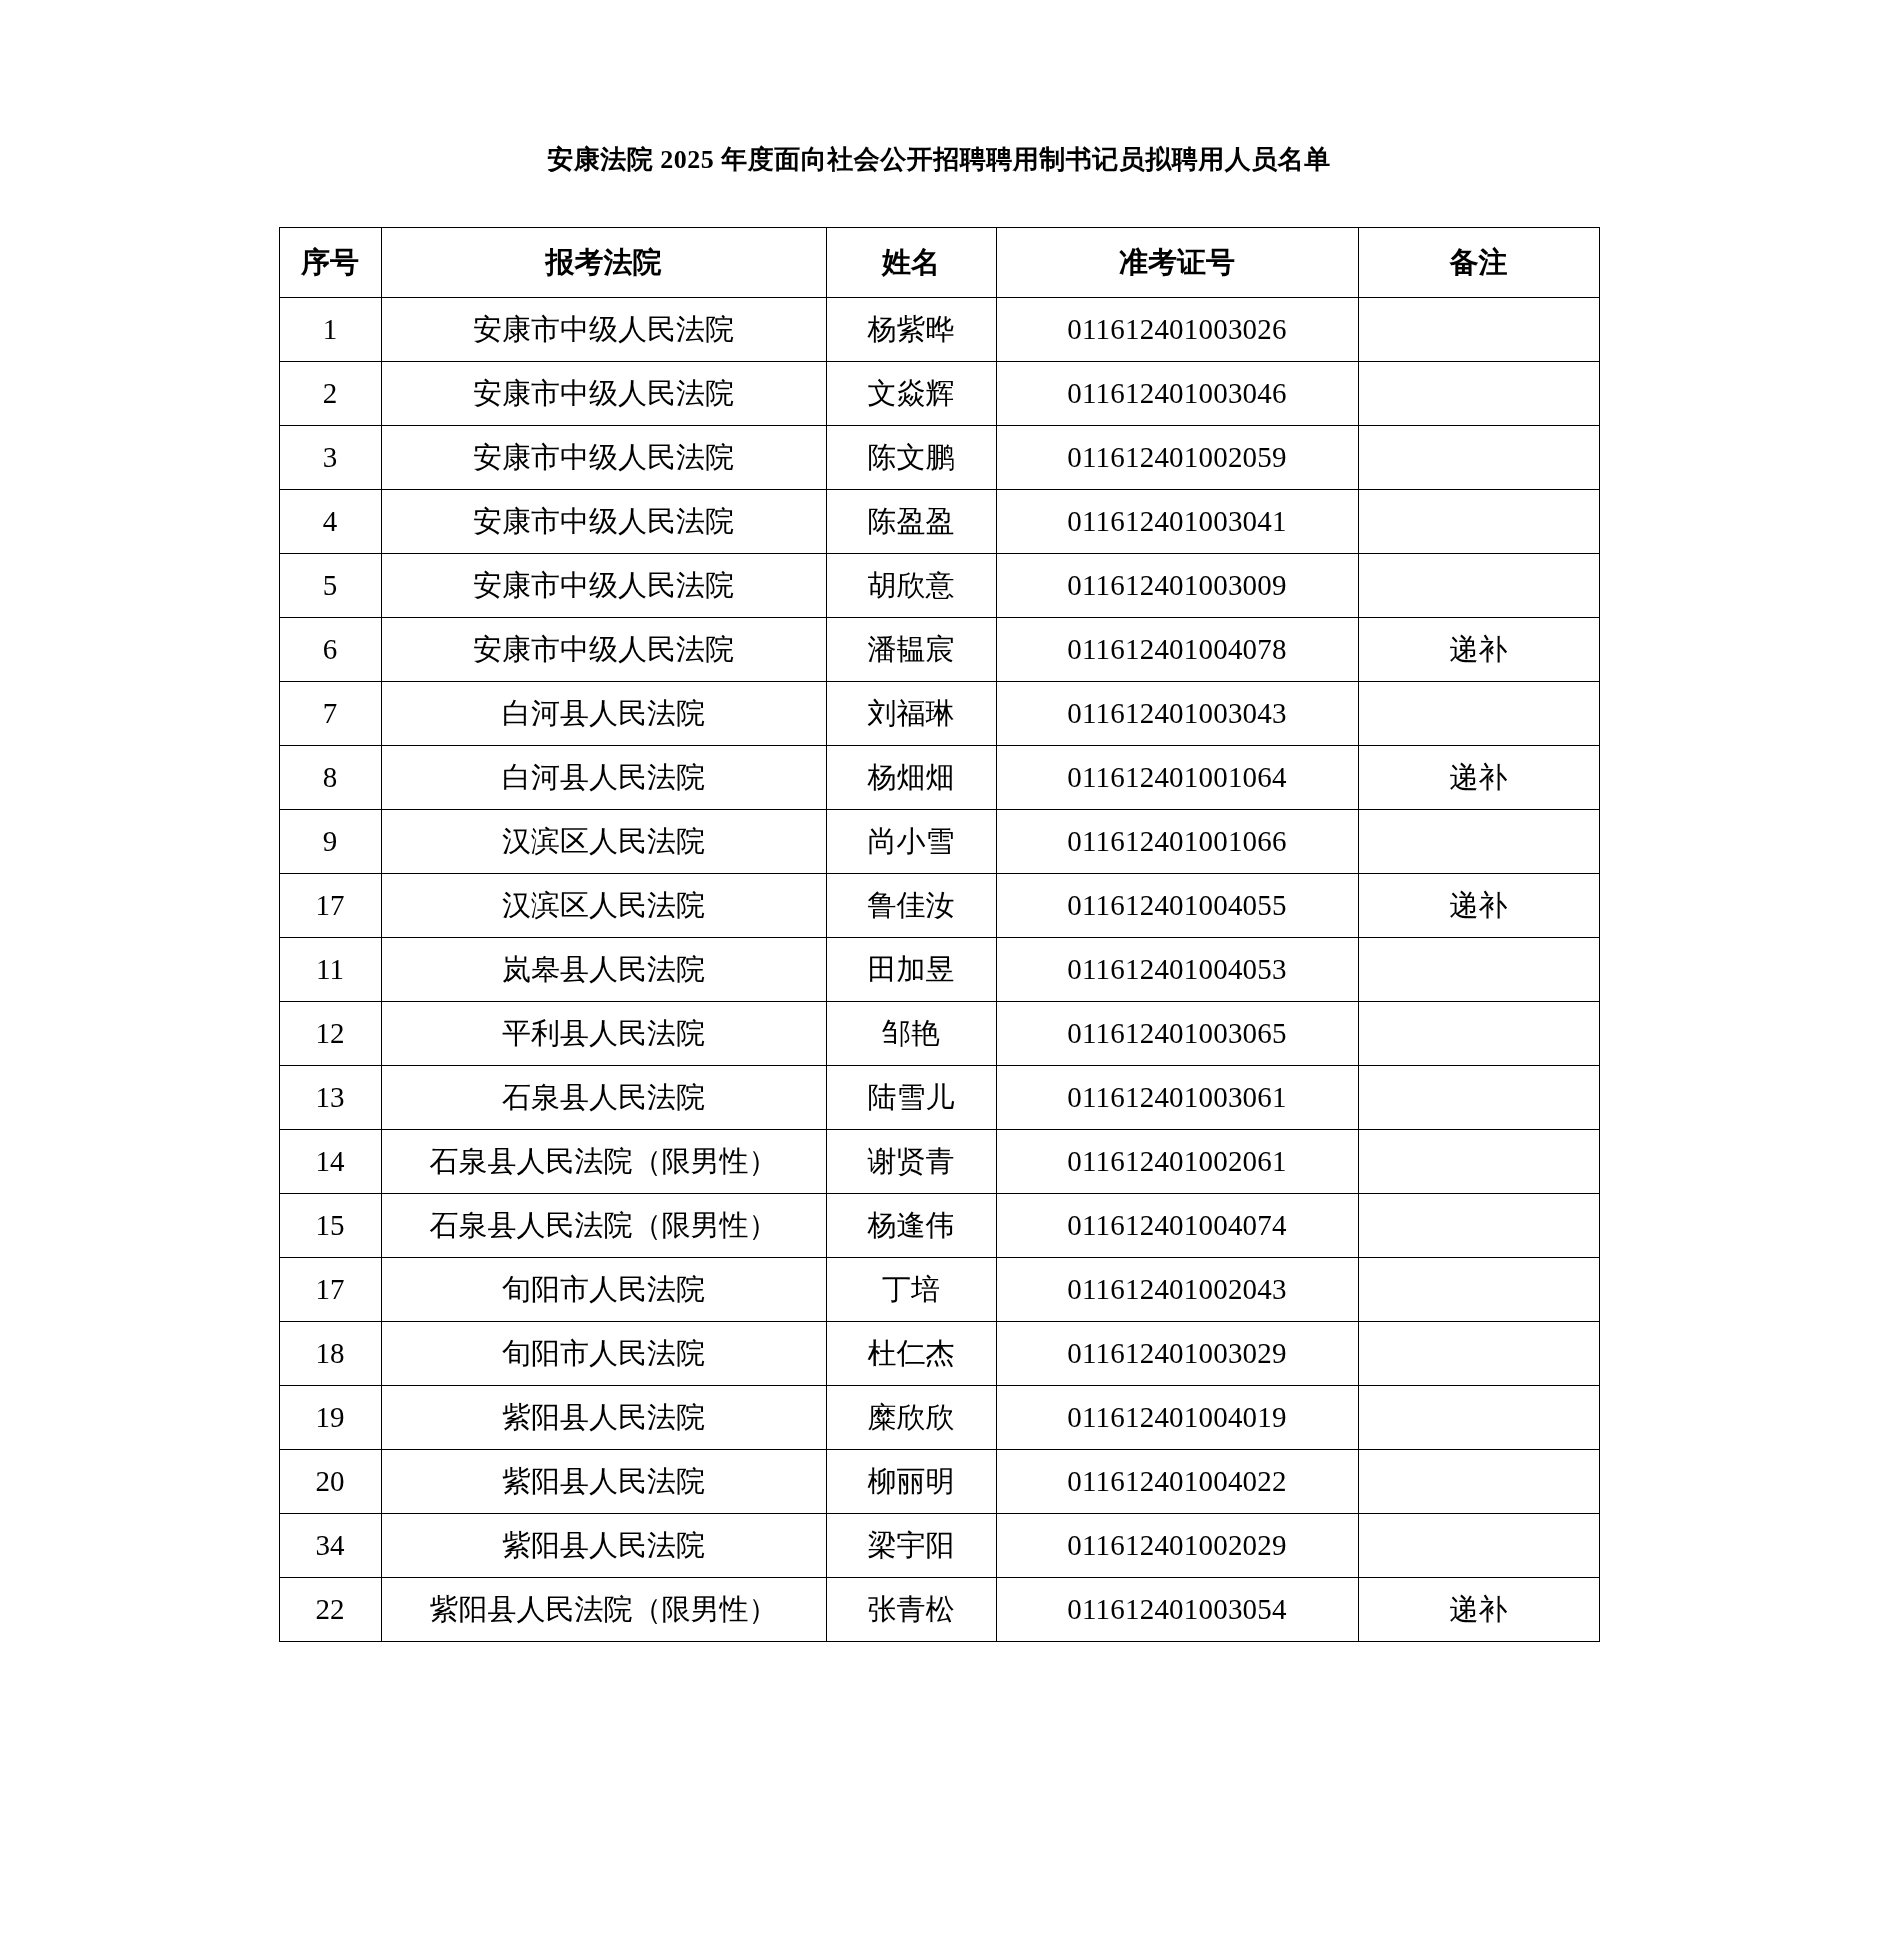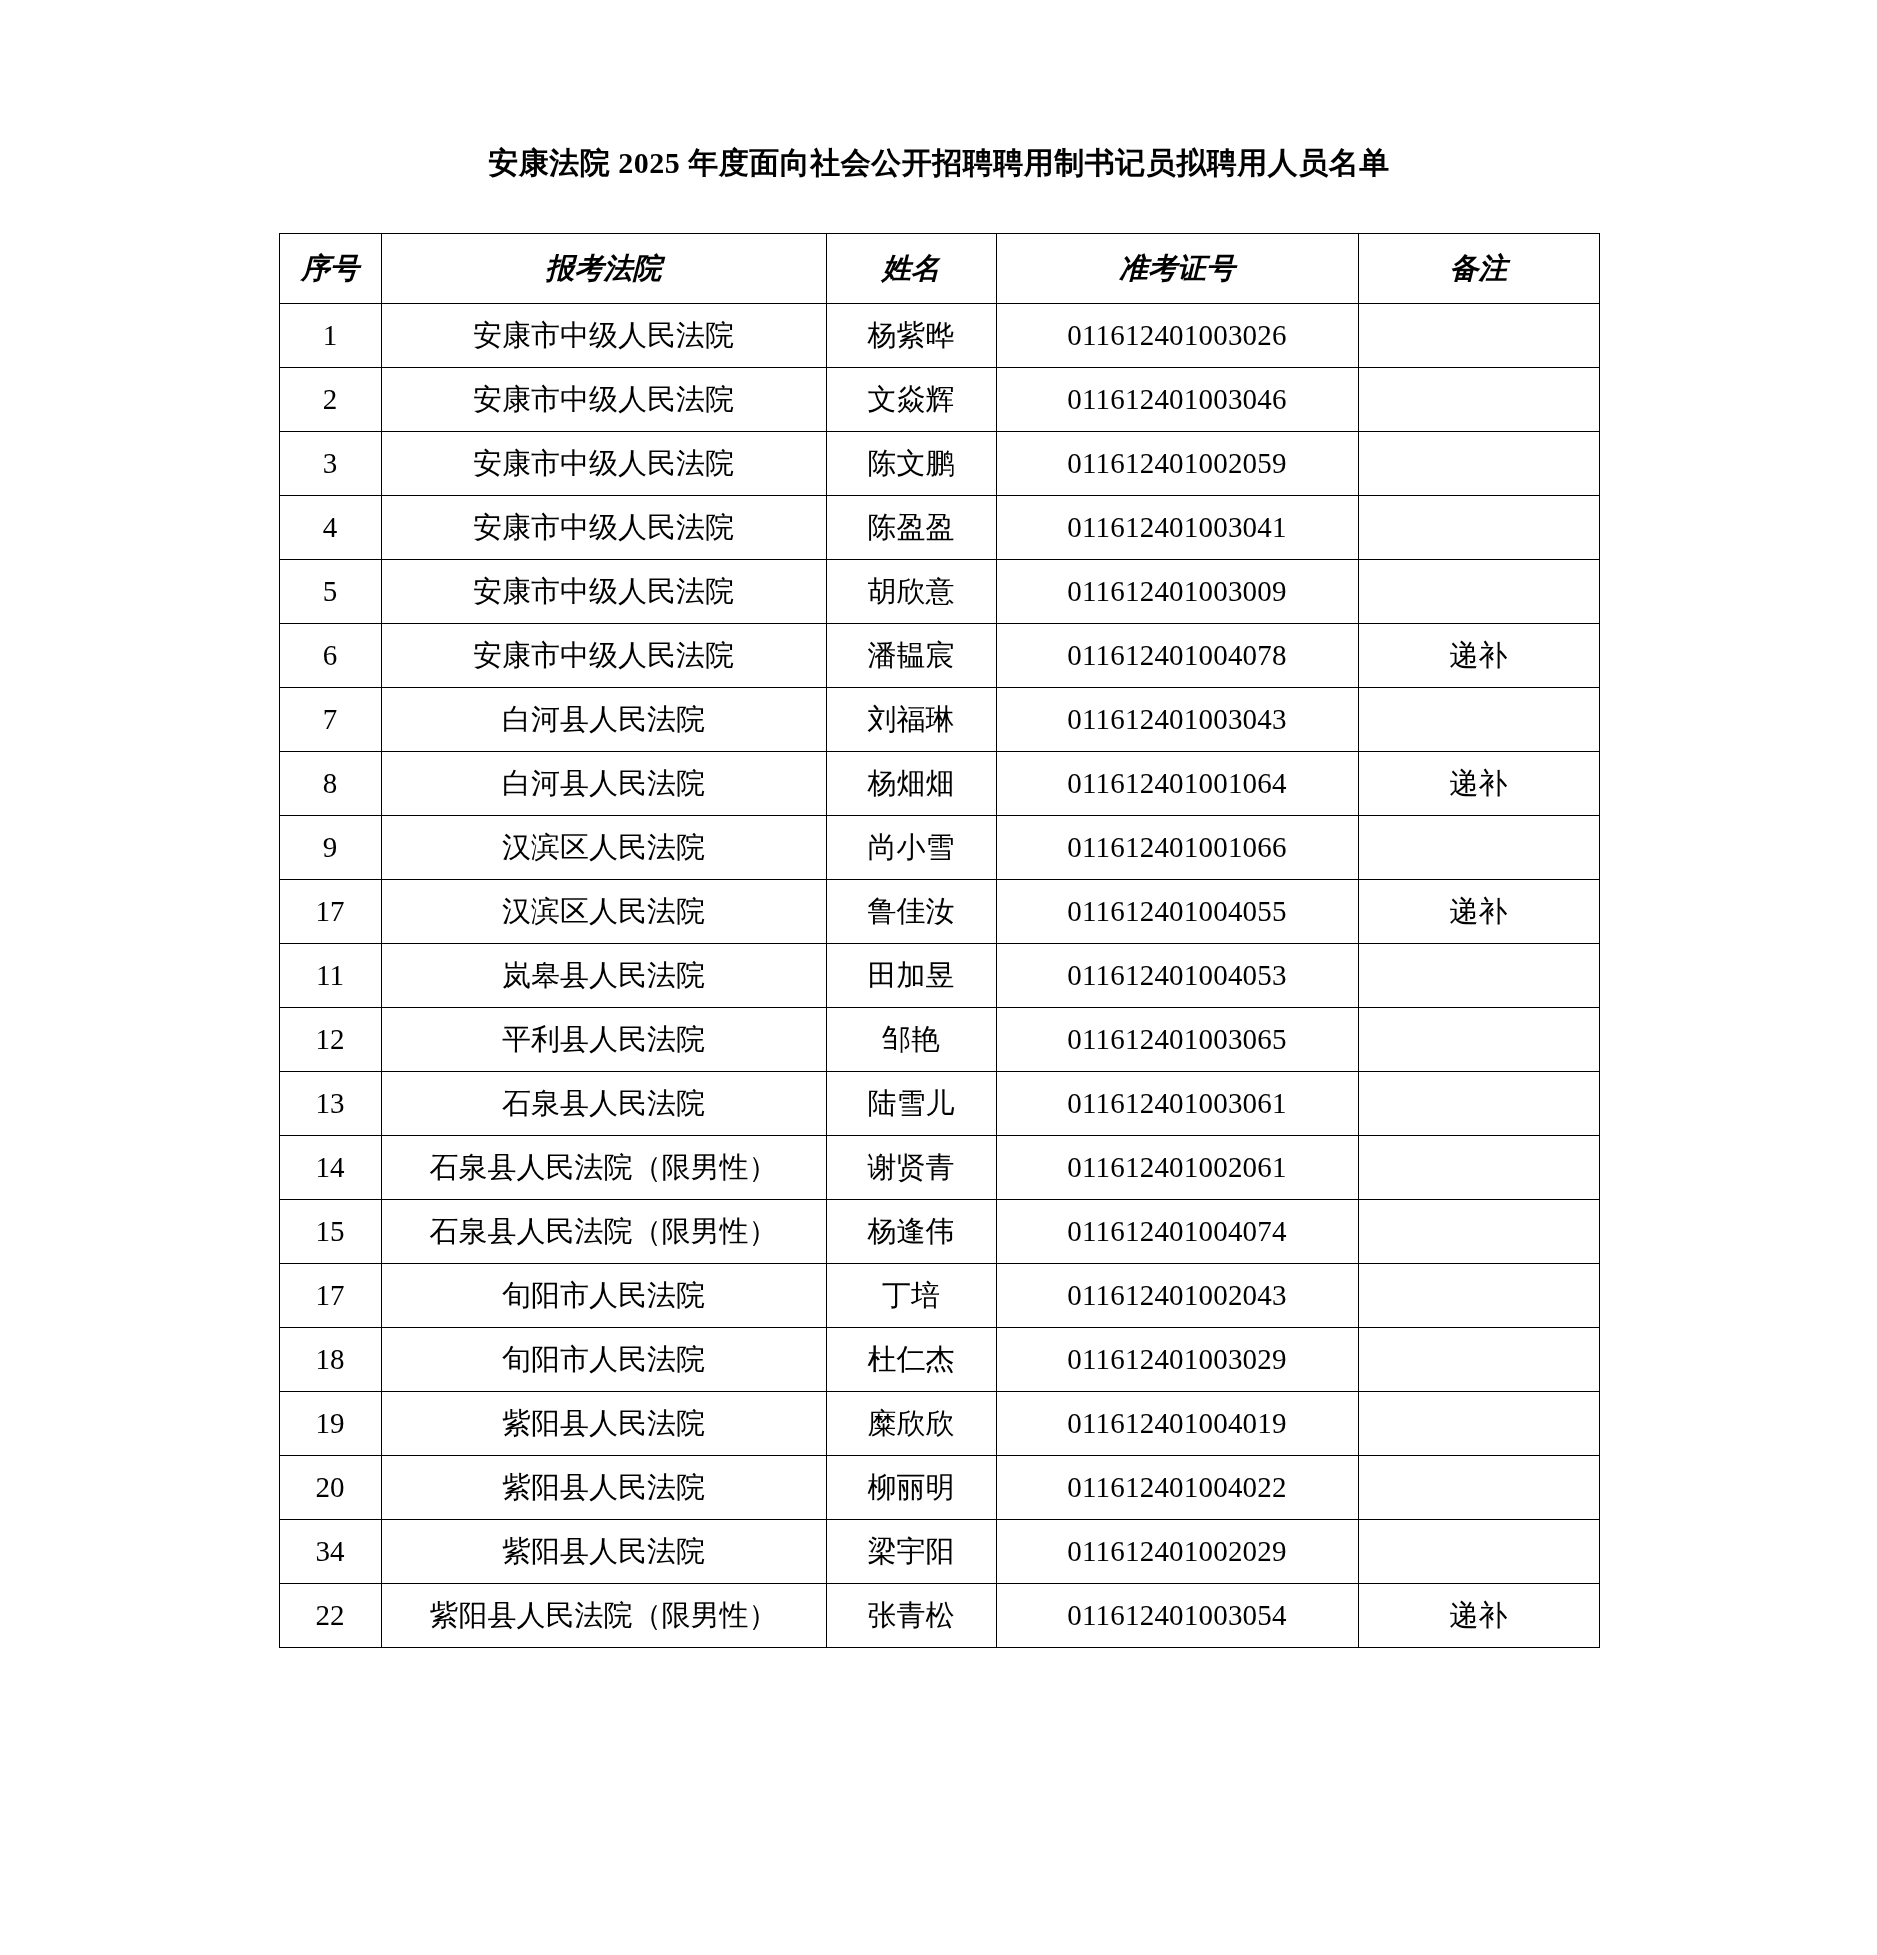--- a/index.html
+++ b/index.html
@@ -12,21 +12,21 @@
     min-height: 1955px;
     font-family: "Liberation Serif", "DejaVu Serif", serif;
     color: #000000;
   }
   .page {
     width: 1878px;
     box-sizing: border-box;
     padding: 142px 274px 57px 274px;
   }
   .doc-title {
-    font-size: 30px;
+    font-size: 26px;
     font-weight: bold;
     text-align: center;
     letter-spacing: 0.5px;
     margin: 0 0 49px 0;
     line-height: 1.4;
   }
   table.roster {
     border-collapse: collapse;
     width: 1320px;
     margin: 0 auto;
@@ -40,21 +40,20 @@
     vertical-align: middle;
     height: 64px;
     padding: 1.9px 3.8px;
     box-sizing: border-box;
     white-space: nowrap;
     overflow: hidden;
   }
   table.roster thead th {
     font-weight: bold;
     height: 70px;
-    font-style: italic;
   }
   col.c-index { width: 102px; }
   col.c-court { width: 445px; }
   col.c-name  { width: 170px; }
   col.c-exam  { width: 362px; }
   col.c-note  { width: 241px; }
   .exam-cell {
     font-family: Liberation Serif, serif;
     letter-spacing: 0.2px;
   }

